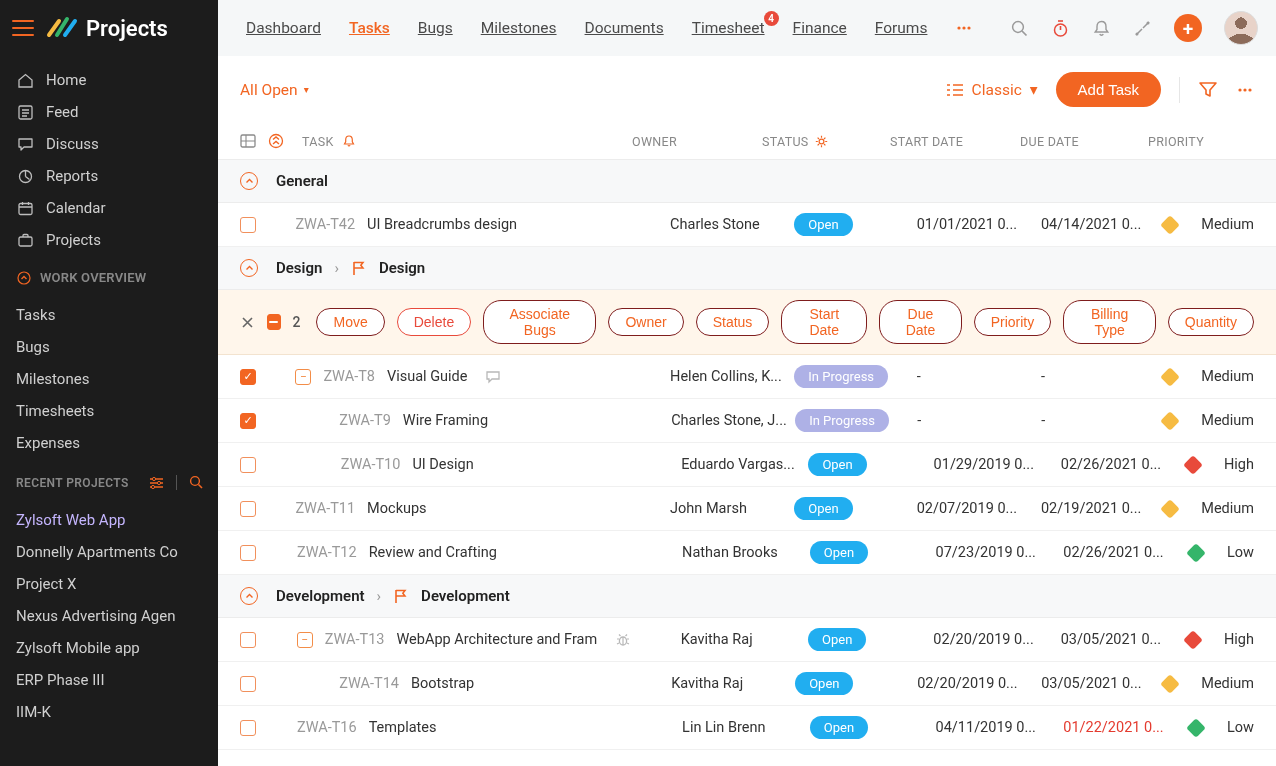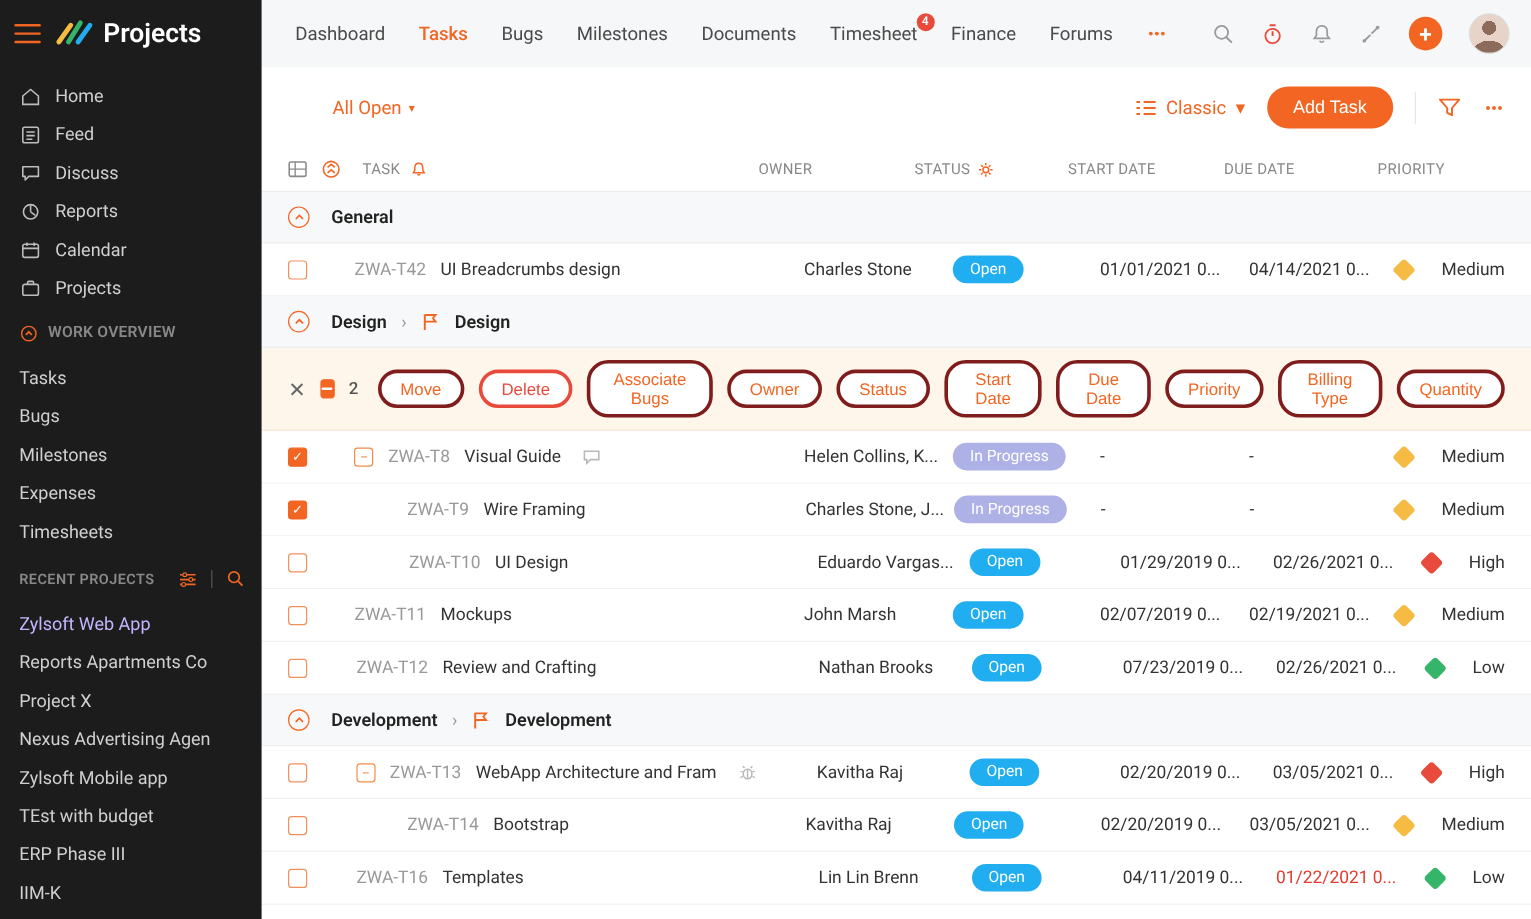--- a/index.html
+++ b/index.html
@@ -79,41 +79,41 @@
 }
 
 .topnav {
   height: 56px;
   background: #f5f7f8;
   display: flex;
   align-items: center;
   padding: 0 18px 0 28px;
 }
 .tabs { display: flex; gap: 28px; }
-.tab { color: #4a4a4a; font-size: 15.5px; cursor: pointer; position: relative; }
+.tab { color: #4a4a4a; font-size: 15.5px; cursor: pointer; position: relative; text-decoration: underline; }
 .tab.active { color: #f26522; font-weight: 500; }
 .tab .badge {
   position: absolute; top: -8px; right: -14px;
   background:#e84a3b; color:#fff; font-size:10px; font-weight:600;
   width:15px;height:15px;border-radius:50%;display:flex;align-items:center;justify-content:center;
 }
 .top-icons { margin-left:auto; display:flex; align-items:center; gap:22px; color:#8e8e8e; }
 .top-icons .plus-btn{
   width:28px;height:28px;border-radius:50%;background:#f26522;color:#fff;
   display:flex;align-items:center;justify-content:center;font-size:19px;font-weight:600;
 }
 .avatar{
   width:34px;height:34px;border-radius:50%;background:#e8d3c9;
   background-image:radial-gradient(circle at 50% 35%,#8c6b5a 0 22%,transparent 22%),
                    radial-gradient(circle at 50% 120%,#8c6b5a 0 40%,transparent 40%);
   border:1px solid #ddd;
 }
 
 .toolsbar {
-  display:flex; align-items:center; padding:16px 22px;margin-left:37px;
+  display:flex; align-items:center; padding:16px 22px;
 }
 .filter-chip{
   color:#f26522;font-size:15.5px;display:flex;align-items:center;gap:6px;cursor:pointer;
 }
 .filter-chip .caret{font-size:10px;}
 .toolsbar .right{margin-left:auto;display:flex;align-items:center;gap:18px;}
 .view-chip{color:#f26522;display:flex;align-items:center;gap:8px;font-size:15.5px;cursor:pointer;}
 .add-task-btn{
   background:#f26522;color:#fff;border:none;border-radius:22px;
   padding:9px 22px;font-size:15px;font-weight:500;cursor:pointer;
@@ -186,21 +186,21 @@
   display:inline-flex;align-items:center;justify-content:center;color:#f38d48;font-size:12px;}
 
 
 .selbar{
   background:#fff6eb;padding:10px 22px;display:flex;align-items:center;gap:12px;
   border-bottom:1px solid #f3e3cf;
 }
 .selbar .x{color:#666;cursor:pointer;}
 .selbar .cnt{color:#555;font-weight:500;margin-right:4px}
 .act{
-  border:3px solid #7f1d1d;color:#f26522;background:#fff;border-radius:18px;
+  border:1px solid #7f1d1d;color:#f26522;background:#fff;border-radius:18px;
   padding:5px 16px;font-size:14px;cursor:pointer;
 }
 .act.danger{border-color:#e84a3b;color:#e84a3b;font-weight:500}
 
 svg{display:block}
 </style>
 </head>
 <body>
 
 <aside class="sidebar">
@@ -288,24 +288,24 @@
       <li class="side-sub">
       <span>Tasks</span>
     </li>
       <li class="side-sub">
       <span>Bugs</span>
     </li>
       <li class="side-sub">
       <span>Milestones</span>
     </li>
       <li class="side-sub">
+      <span>Timesheets</span>
+    </li>
+      <li class="side-sub">
       <span>Expenses</span>
-    </li>
-      <li class="side-sub">
-      <span>Timesheets</span>
     </li>
     </ul>
 
   <div class="recent-head">
     <span class="title">RECENT PROJECTS</span>
     <span class="ricons">
       <span>
         <svg width="15" height="15" viewBox="0 0 15 15">
             <path d="M1 4h13M1 8h13M1 12h13" stroke="currentColor" stroke-width="1.3"></path>
             <circle cx="5" cy="4" r="1.6" fill="#1c1c1c" stroke="currentColor"></circle>
@@ -320,33 +320,30 @@
             <path d="M9.5 9.5 L13 13" stroke="currentColor" stroke-width="1.6"></path>
           </svg>
       </span>
     </span>
   </div>
   <ul class="side-list" id="side-recent">
       <li class="side-sub recent-item active">
       <span>Zylsoft Web App</span>
     </li>
       <li class="side-sub recent-item ">
-      <span>Reports Apartments Co</span>
+      <span>Donnelly Apartments Co</span>
     </li>
       <li class="side-sub recent-item ">
       <span>Project X</span>
     </li>
       <li class="side-sub recent-item ">
       <span>Nexus Advertising Agen</span>
     </li>
       <li class="side-sub recent-item ">
       <span>Zylsoft Mobile app</span>
-    </li>
-      <li class="side-sub recent-item ">
-      <span>TEst with budget</span>
     </li>
       <li class="side-sub recent-item ">
       <span>ERP Phase III</span>
     </li>
       <li class="side-sub recent-item ">
       <span>IIM-K</span>
     </li>
     </ul>
 </aside>
 

